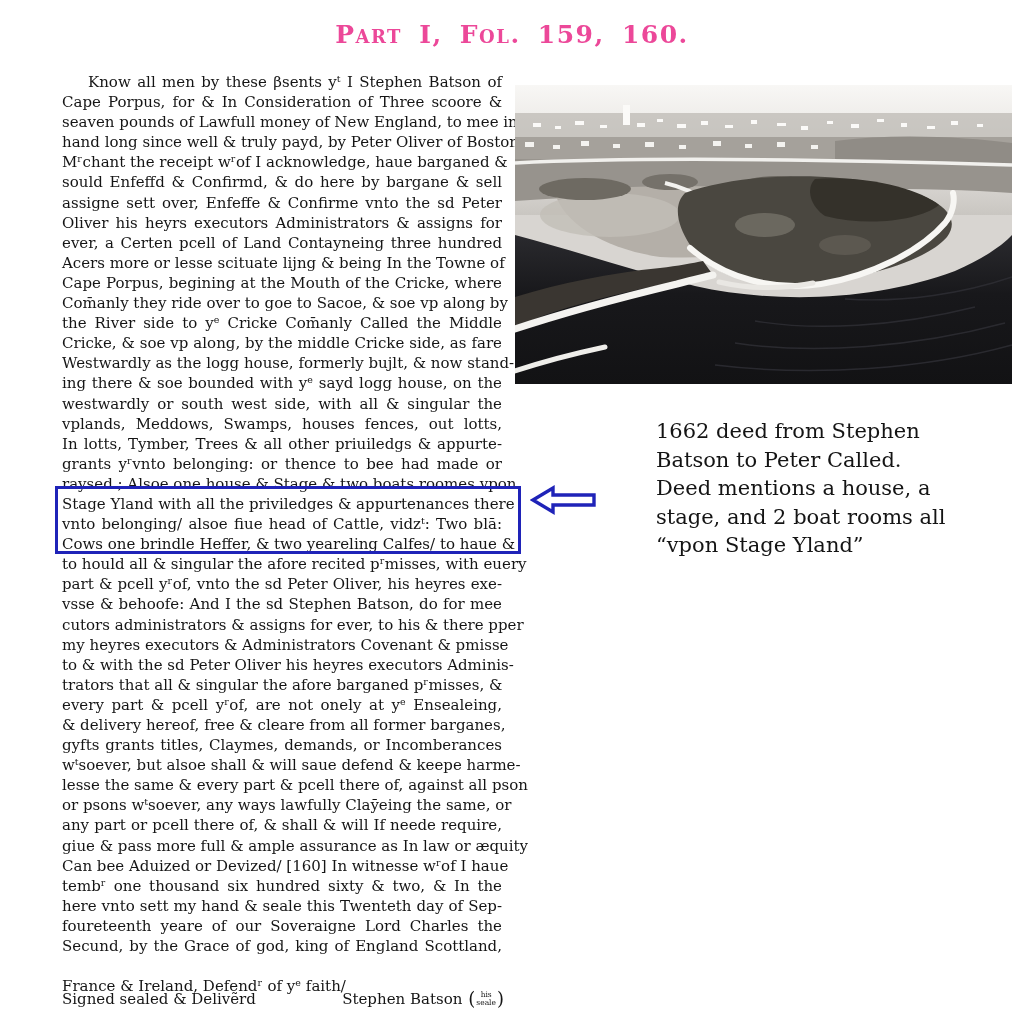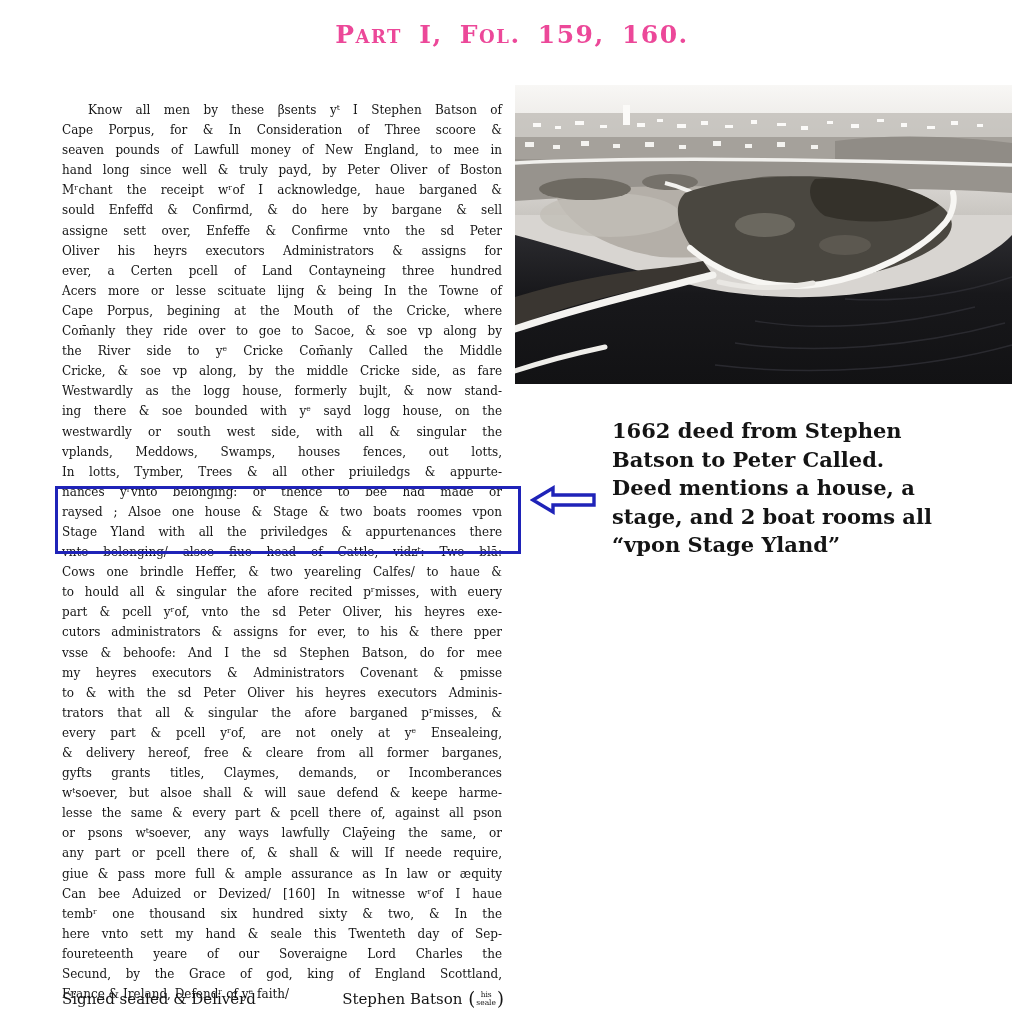--- a/index.html
+++ b/index.html
@@ -6,29 +6,29 @@
   body{
     width:1024px;height:1024px;position:relative;background:#ffffff;
     font-family:"DejaVu Serif", serif;color:#151515;overflow:hidden;
   }
   .page-title{
     position:absolute;top:20px;left:0;width:100%;text-align:center;
     font-size:25px;font-weight:bold;font-variant:small-caps;
     letter-spacing:1.5px;word-spacing:7px;color:#ec4899;
   }
   .deed{
-    position:absolute;left:62px;top:100px;width:440px;
-    font-size:12px;line-height:20.1px;
+    position:absolute;left:62px;top:72px;width:440px;
+    font-size:15px;line-height:20.1px;
   }
   .deed-line{
     white-space:nowrap;height:20.1px;overflow:visible;
     text-align:justify;text-align-last:justify;
   }
   .deed-line:first-child{text-indent:26px;}
-  .deed-line:last-child{text-align-last:left;}
+  .deed-line:last-child{text-align-last:left;margin-top:20px;}
   .signature-row{
     position:absolute;left:62px;top:990px;width:442px;
     display:flex;justify-content:space-between;align-items:flex-start;
     font-size:15px;
   }
   .sig-right{display:inline-flex;align-items:center;}
   .seal{display:inline-flex;align-items:center;margin-left:6px;}
   .paren{font-size:18px;line-height:18px;}
   .seal-stack{display:inline-flex;flex-direction:column;justify-content:center;
     font-size:7.5px;line-height:8px;text-align:center;padding:0 1px;}
@@ -38,22 +38,22 @@
   }
   .photo{
     position:absolute;left:515px;top:85px;width:497px;height:299px;
     background:#d8d5d1;overflow:hidden;
   }
   .photo svg{display:block;width:100%;height:100%;}
   .arrow{
     position:absolute;left:530px;top:484px;width:68px;height:32px;
   }
   .annotation{
-    position:absolute;left:612px;top:417px;width:360px;
-    font-family:"DejaVu Serif", serif;font-weight:bold;
+    position:absolute;left:656px;top:417px;width:360px;
+    font-family:"DejaVu Serif", serif;font-weight:normal;
     font-size:21px;line-height:28.6px;color:#141414;
   }
   .annotation-line{white-space:nowrap;}
 </style>
 </head>
 <body>
 
 <div class="page-title">Part I, Fol. 159, 160.</div>
 
 <div class="deed">
@@ -69,29 +69,29 @@
     <div class="deed-line">Acers more or lesse scituate lijng &amp; being In the Towne of</div>
     <div class="deed-line">Cape Porpus, begining at the Mouth of the Cricke, where</div>
     <div class="deed-line">Com̄anly they ride over to goe to Sacoe, &amp; soe vp along by</div>
     <div class="deed-line">the River side to yᵉ Cricke Com̄anly Called the Middle</div>
     <div class="deed-line">Cricke, &amp; soe vp along, by the middle Cricke side, as fare</div>
     <div class="deed-line">Westwardly as the logg house, formerly bujlt, &amp; now stand-</div>
     <div class="deed-line">ing there &amp; soe bounded with yᵉ sayd logg house, on the</div>
     <div class="deed-line">westwardly or south west side, with all &amp; singular the</div>
     <div class="deed-line">vplands, Meddows, Swamps, houses fences, out lotts,</div>
     <div class="deed-line">In lotts, Tymber, Trees &amp; all other priuiledgs &amp; appurte-</div>
-    <div class="deed-line">nances yʳvnto belonging: or thence to bee had made or</div>
+    <div class="deed-line">grants yʳvnto belonging: or thence to bee had made or</div>
     <div class="deed-line">raysed ; Alsoe one house &amp; Stage &amp; two boats roomes vpon</div>
     <div class="deed-line">Stage Yland with all the priviledges &amp; appurtenances there</div>
     <div class="deed-line">vnto belonging/ alsoe fiue head of Cattle, vidzᵗ: Two blā:</div>
     <div class="deed-line">Cows one brindle Heffer, &amp; two yeareling Calfes/ to haue &amp;</div>
     <div class="deed-line">to hould all &amp; singular the afore recited pʳmisses, with euery</div>
     <div class="deed-line">part &amp; pcell yʳof, vnto the sd Peter Oliver, his heyres exe-</div>
+    <div class="deed-line">vsse &amp; behoofe: And I the sd Stephen Batson, do for mee</div>
     <div class="deed-line">cutors administrators &amp; assigns for ever, to his &amp; there pper</div>
-    <div class="deed-line">vsse &amp; behoofe: And I the sd Stephen Batson, do for mee</div>
     <div class="deed-line">my heyres executors &amp; Administrators Covenant &amp; pmisse</div>
     <div class="deed-line">to &amp; with the sd Peter Oliver his heyres executors Adminis-</div>
     <div class="deed-line">trators that all &amp; singular the afore barganed pʳmisses, &amp;</div>
     <div class="deed-line">every part &amp; pcell yʳof, are not onely at yᵉ Ensealeing,</div>
     <div class="deed-line">&amp; delivery hereof, free &amp; cleare from all former barganes,</div>
     <div class="deed-line">gyfts grants titles, Claymes, demands, or Incomberances</div>
     <div class="deed-line">wᵗsoever, but alsoe shall &amp; will saue defend &amp; keepe harme-</div>
     <div class="deed-line">lesse the same &amp; every part &amp; pcell there of, against all pson</div>
     <div class="deed-line">or psons wᵗsoever, any ways lawfully Claȳeing the same, or</div>
     <div class="deed-line">any part or pcell there of, &amp; shall &amp; will If neede require,</div>

